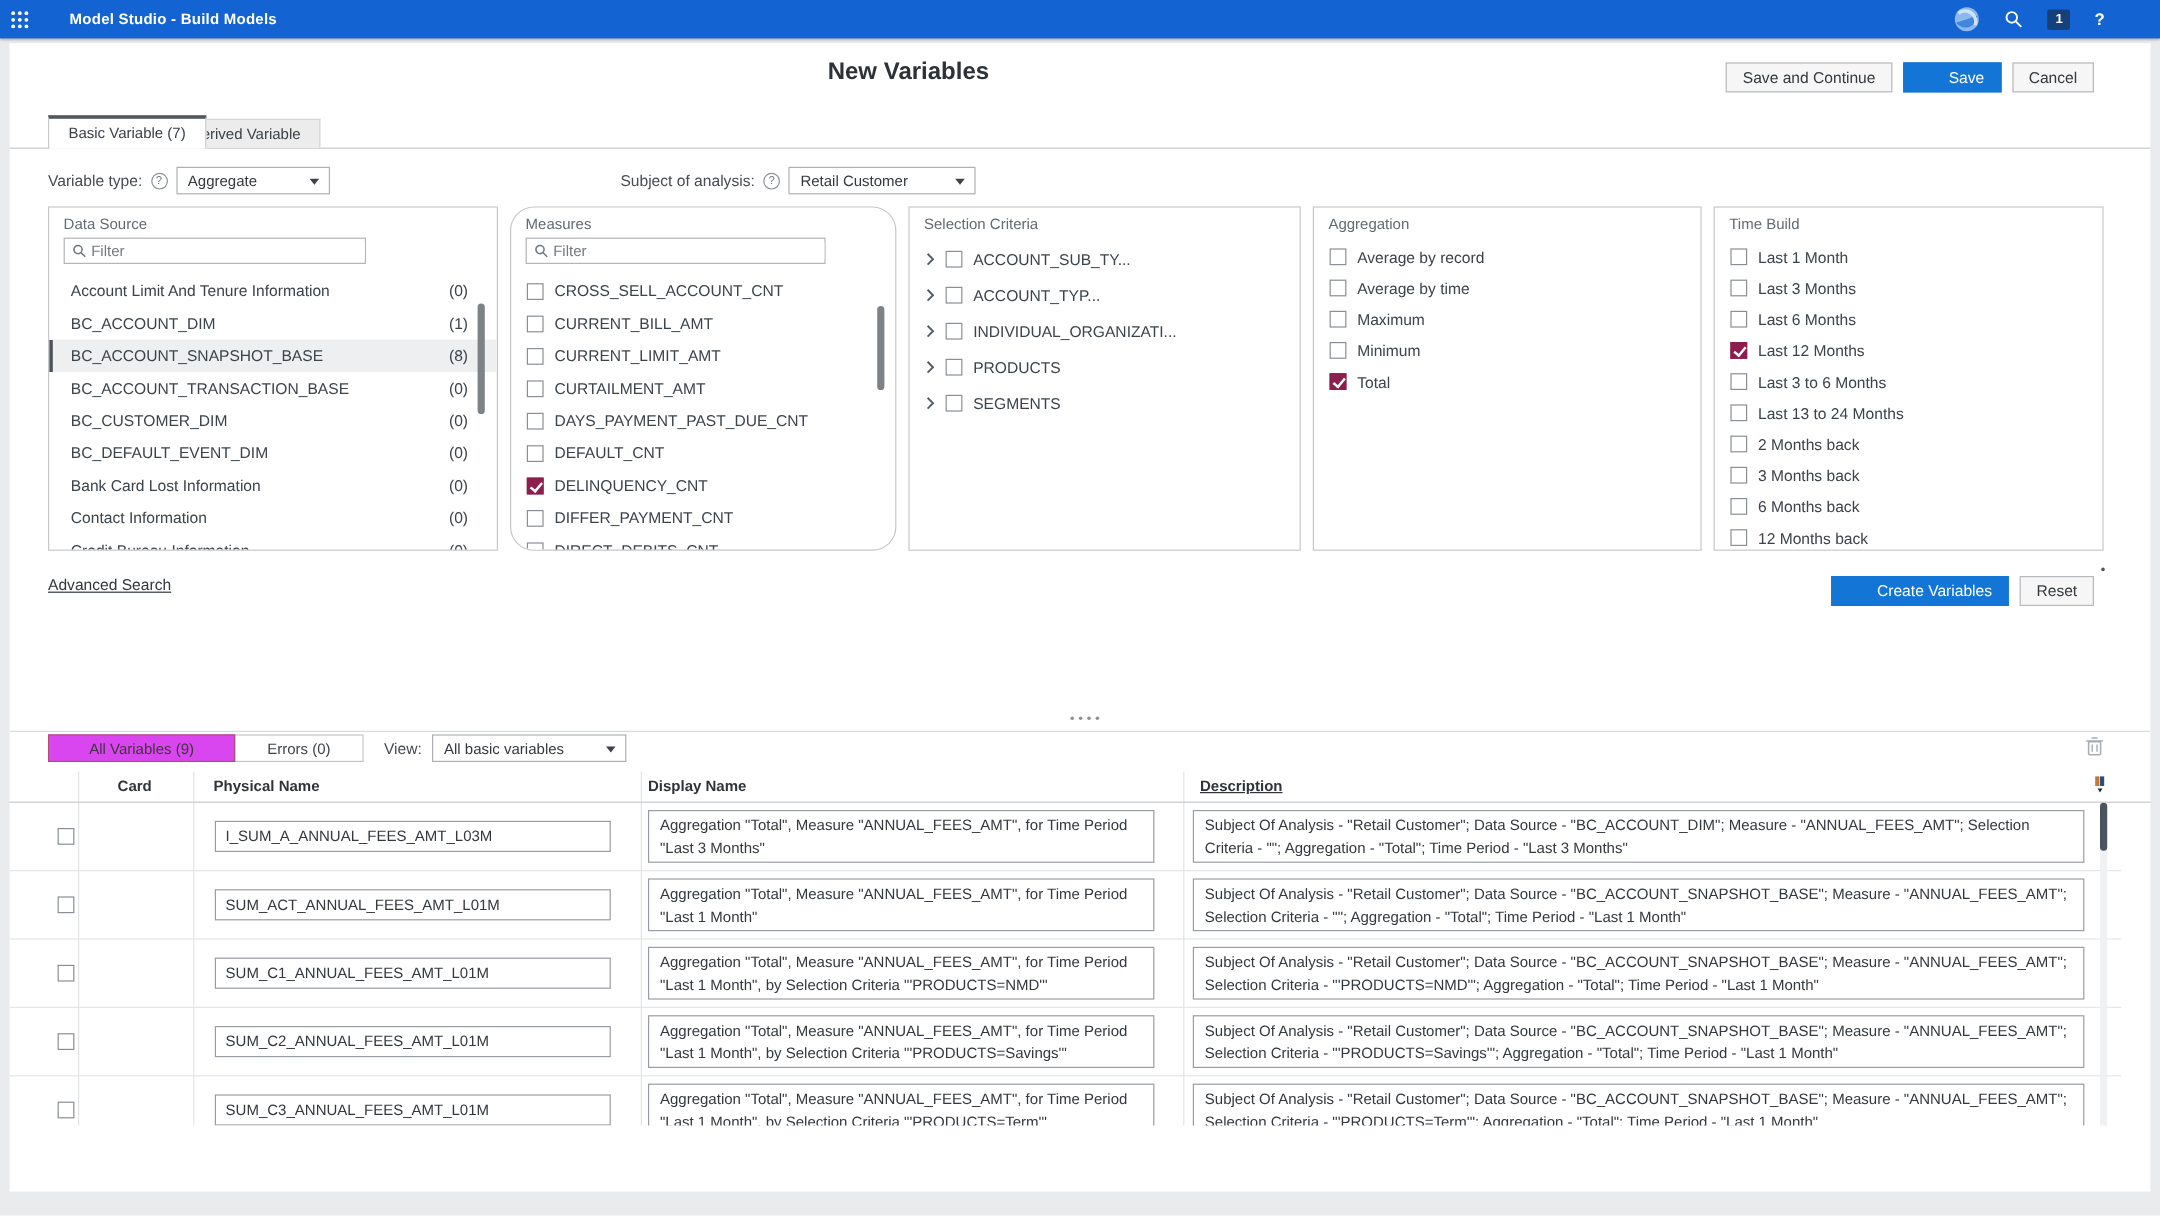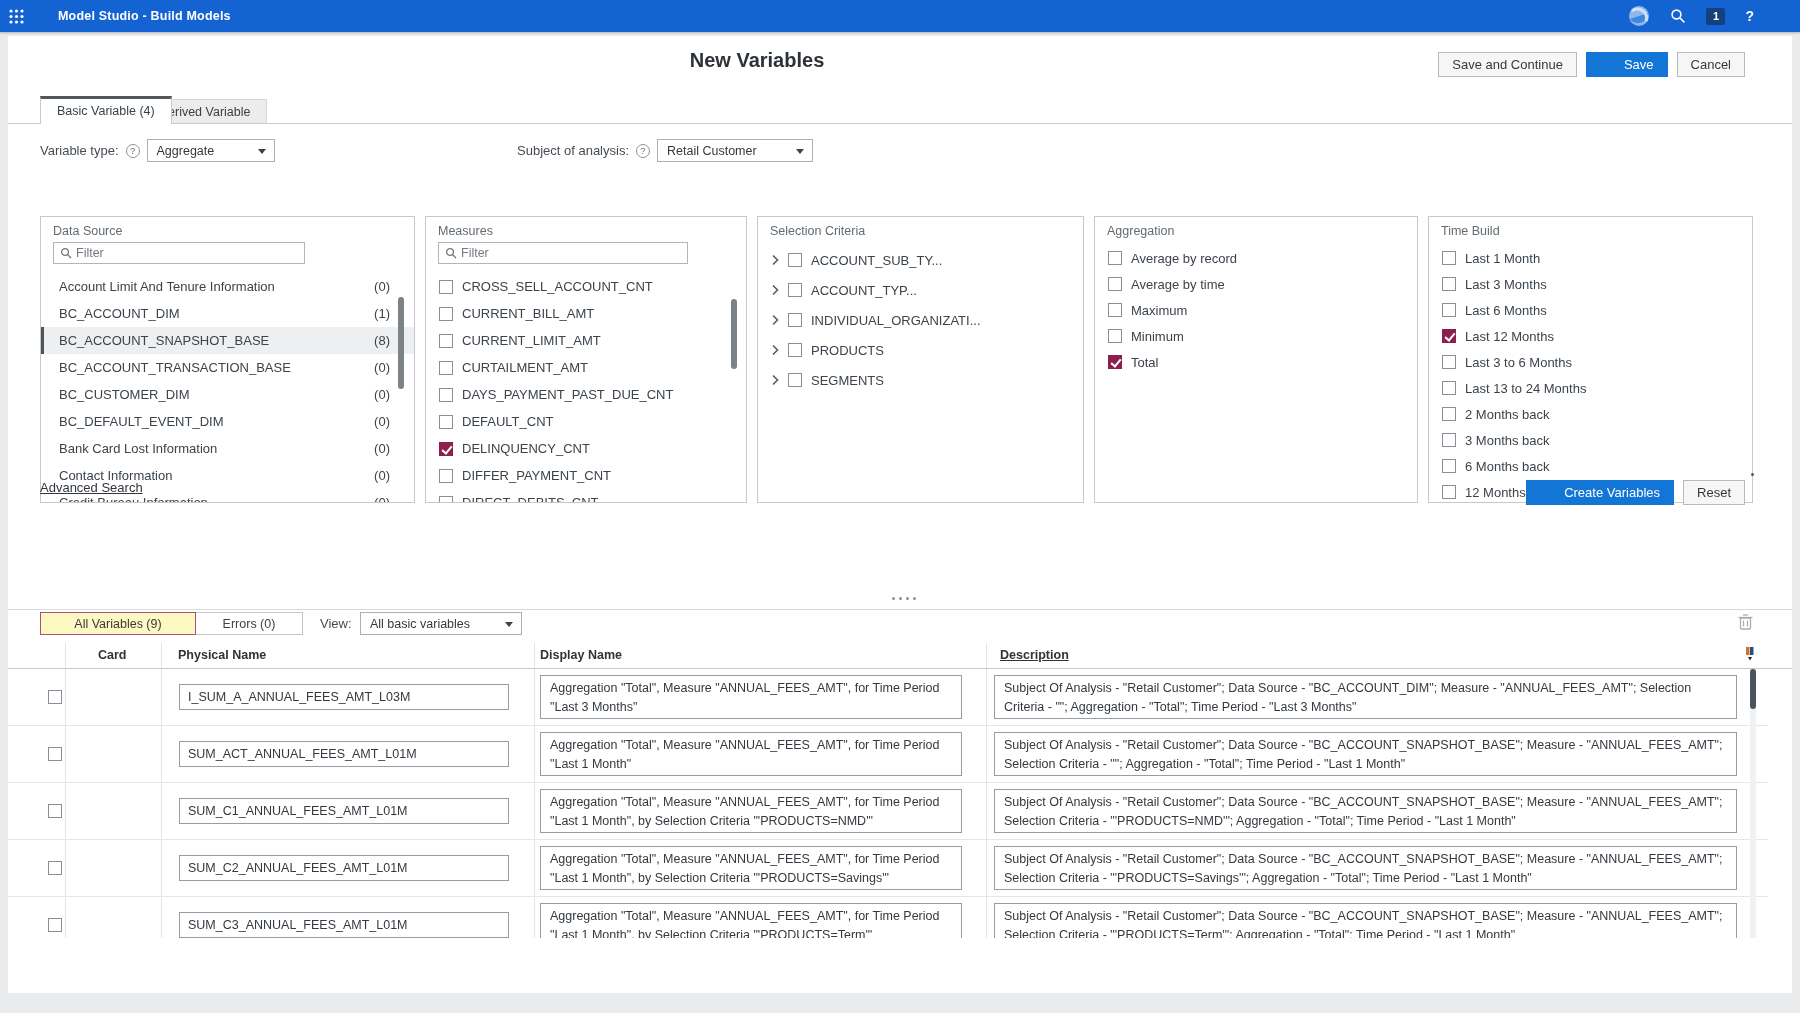--- a/index.html
+++ b/index.html
@@ -40,21 +40,21 @@
   .ctl-label { font-size:13px; color:#454c53; }
   .info-ic { width:14px; height:14px; border:1px solid #8d9399; border-radius:50%; color:#6d747b;
              font-size:9.5px; display:flex; align-items:center; justify-content:center; cursor:pointer; }
   .select { position:relative; background:#fff; border:1px solid #adb1b5; height:23px; font-size:12.5px;
             color:#33393f; display:flex; align-items:center; padding:0 24px 0 9px; cursor:pointer; }
   .select::after { content:""; position:absolute; right:8px; top:9px; border-left:4px solid transparent;
                    border-right:4px solid transparent; border-top:5px solid #3d4349; }
 
   
   .panels { position:absolute; top:136px; left:32px; display:flex; gap:10px; }
-  .panel { height:287px; border:1px solid #c6c8ca; background:#fff; position:relative; overflow:hidden;margin-top:44px; }
+  .panel { height:287px; border:1px solid #c6c8ca; background:#fff; position:relative; overflow:hidden; }
   .panel-title { position:absolute; top:7px; left:12px; font-size:12.5px; color:#626b72; }
   .filter { position:absolute; top:25px; left:12px; height:22px; border:1px solid #b2b5b9; background:#fff;
             display:flex; align-items:center; }
   .filter svg { margin:0 4px 0 6px; flex:none; }
   .filter input { border:none; outline:none; flex:1; font-size:12.5px; font-family:inherit; color:#33393f; min-width:0; }
   .filter input::placeholder { color:#737a81; }
 
   ul.plist { list-style:none; position:absolute; left:0; right:0; }
   .plist li { display:flex; align-items:center; font-size:13px; color:#3b434b; cursor:pointer; }
 
@@ -86,21 +86,21 @@
   .tiny-dot { position:absolute; top:437px; left:1743px; width:3px; height:3px; background:#555; border-radius:50%; }
 
   
   .splitter { position:absolute; top:561px; left:884px; display:flex; gap:4px; cursor:row-resize; }
   .splitter i { width:3px; height:3px; background:#8a9096; border-radius:50%; }
   .split-line { position:absolute; top:573px; left:0; width:1784px; border-top:1px solid #d7d9db; }
 
   
   .seg { position:absolute; top:576px; height:23px; font-size:12.5px; display:flex; align-items:center;
          justify-content:center; cursor:pointer; }
-  .seg.active { left:32px; width:156px; background:#fef9c3; border:1px solid #ad5076; color:#3e373b; z-index:2; }
+  .seg.active { left:32px; width:156px; background:#d946ef; border:1px solid #ad5076; color:#3e373b; z-index:2; }
   .seg.plain  { left:187px; width:108px; background:#fff; border:1px solid #c3c6c8; color:#3d444b; }
   .view-label { position:absolute; top:580px; left:312px; font-size:13px; color:#454c53; }
   .view-select { position:absolute; top:576px; left:352px; width:162px; }
   .trash { position:absolute; top:577px; right:38px; cursor:pointer; }
 
   
   .thead { position:absolute; top:607px; left:0; width:1784px; height:26px; }
   .thead .hlbl { position:absolute; top:5px; font-size:12.5px; font-weight:bold; color:#2e343a; }
   .thead-border { position:absolute; top:632px; left:0; width:1784px; border-top:1px solid #c7c9cb; }
   .colline { position:absolute; top:607px; height:295px; border-left:1px solid #e2e4e6; }
@@ -161,21 +161,21 @@
 <div class="card">
 
   <h1 class="page-title">New Variables</h1>
   <div class="hdr-buttons">
     <button class="btn">Save and Continue</button>
     <button class="btn primary">Save</button>
     <button class="btn">Cancel</button>
   </div>
 
   <div class="tabs-line"></div>
-  <div class="tab active">Basic Variable (4)</div>
+  <div class="tab active">Basic Variable (7)</div>
   <div class="tab inactive">Derived Variable</div>
 
   <div class="ctl-group" style="left:32px;">
     <span class="ctl-label">Variable type:</span>
     <span class="info-ic">?</span>
     <div class="select" style="width:128px;">
       <span>Aggregate</span>
     </div>
   </div>
   <div class="ctl-group" style="left:509px;">
@@ -231,21 +231,21 @@
             <span class="ct">(0)</span>
           </li>
         <li>
             <span class="nm">Credit Bureau Information</span>
             <span class="ct">(0)</span>
           </li>
       </ul>
       <div class="vthumb" style="right:10px; top:80px; height:92px;"></div>
     </section>
 
-    <section class="panel" style="width:322px;">
+    <section class="panel" style="width:322px;border-radius:20px;">
       <div class="panel-title">Measures</div>
       <div class="filter" style="width:250px;">
         <svg width="12" height="12" viewBox="0 0 12 12">
           <circle cx="5" cy="5" r="3.4" fill="none" stroke="#6f767d" stroke-width="1.3"></circle>
           <line x1="7.6" y1="7.6" x2="11" y2="11" stroke="#6f767d" stroke-width="1.3"></line>
         </svg>
         <input placeholder="Filter" style="">
       </div>
       <ul class="plist ms-list">
         <li>

